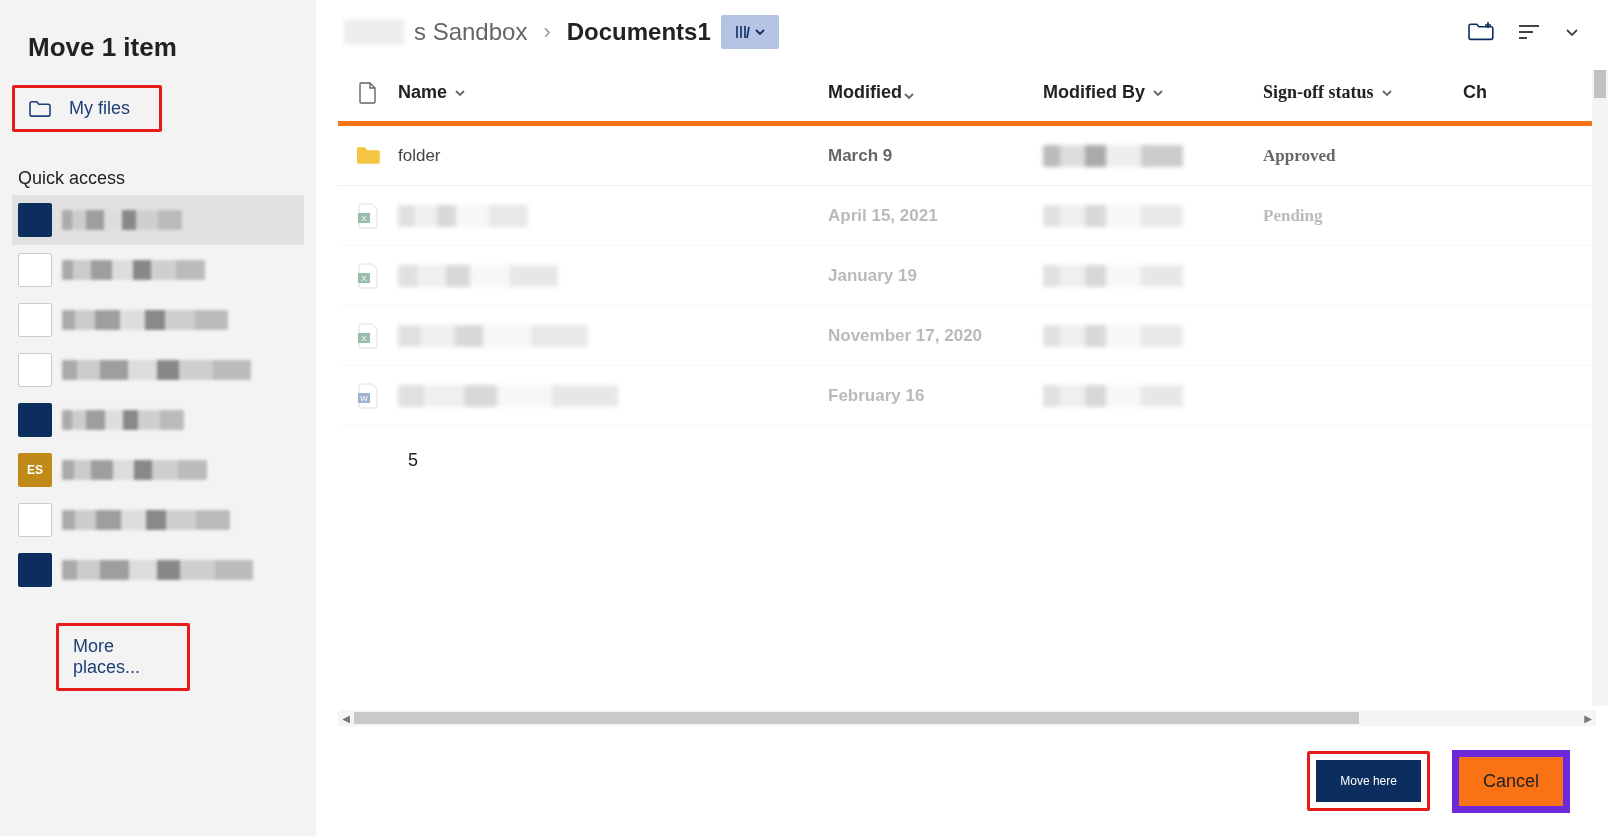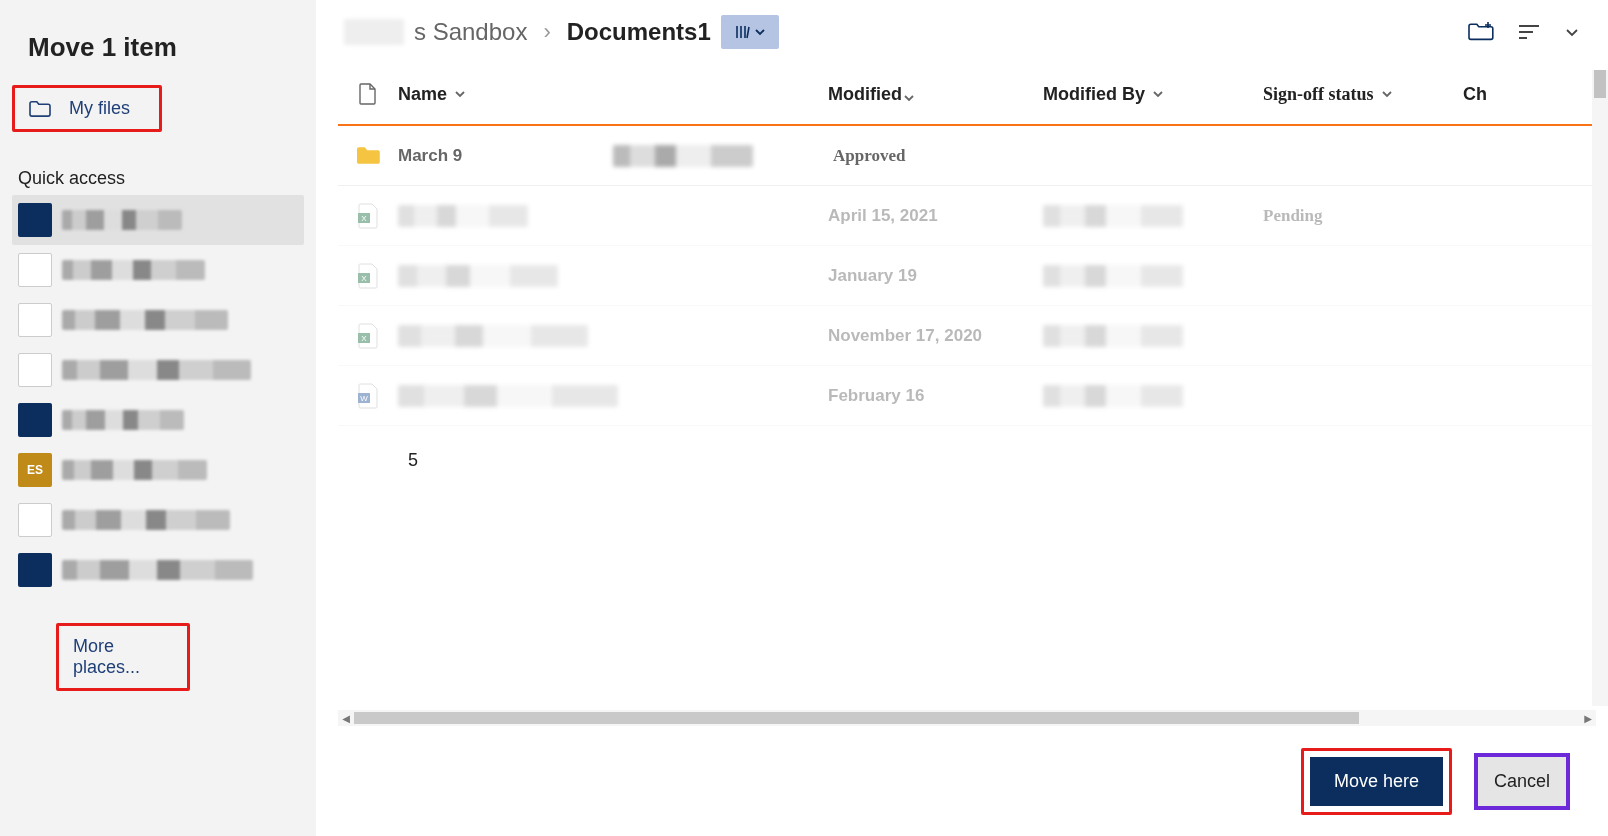--- a/index.html
+++ b/index.html
@@ -33,21 +33,21 @@
   .crumb-sep { font-size: 22px; color: #999; padding: 0 6px; }
   .crumb-current { font-size: 24px; font-weight: 600; color: #222; }
   .crumb-viewbtn { width: 58px; height: 34px; background: #b5c4e3; display: flex; align-items: center; justify-content: center; gap: 2px; cursor: pointer; border-radius: 2px; }
   .topbar-spacer { flex: 1; }
   .topbar-icons { display: flex; align-items: center; gap: 24px; }
 
   
   .scrollwrap { flex: 1; position: relative; overflow: hidden; }
   .file-area { position: absolute; inset: 0 12px 10px 22px; overflow: hidden; }
 
-  .cols-header { display: flex; align-items: center; height: 62px; border-bottom: 2px solid #f97316; color: #222; font-size: 18px; }
+  .cols-header { display: flex; align-items: center; height: 62px; border-bottom: 5px solid #f97316; color: #222; font-size: 18px; }
   .col-icon { width: 60px; display:flex; justify-content:center;}
   .col-name { width: 430px; display: flex; align-items: center; gap: 6px; font-weight:600;}
   .col-mod { width: 215px; display: flex; align-items: flex-end; font-weight:600;}
   .col-modby { width: 220px; display: flex; align-items: center; gap: 6px; font-weight:600;}
   .col-status { width: 200px; display: flex; align-items: center; gap: 6px; font-weight:600;font-family:Liberation Serif, serif;}
   .col-over { width: 40px; font-weight:600;}
 
   .row { display: flex; align-items: center; height: 60px; border-bottom: 1px solid #f0f0f0; font-size: 17px; color: #444; }
   .row.dim { opacity: 0.45; }
   .row .col-name { font-weight: 400; }
@@ -61,22 +61,22 @@
   .vscroll { position:absolute; right:0; top:6px; bottom:20px; width:16px; background:#f5f5f5; }
   .vscroll .thumb { position:absolute; top:0; left:2px; right:2px; height:28px; background:#c2c2c2; }
   .hscroll { position:absolute; left:22px; right:12px; bottom:0; height:16px; background:#f5f5f5; display:flex; align-items:center;}
   .hscroll .arrow { width:16px; text-align:center; color:#777; font-size:10px; cursor:pointer;}
   .hscroll .track { flex:1; position:relative; height:100%; }
   .hscroll .thumb { position:absolute; left:0; width:82%; top:2px; bottom:2px; background:#c9c9c9; }
 
   
   .footer { height: 110px; display:flex; align-items:center; justify-content:flex-end; padding-right:38px; gap:22px; }
   .btn-primary-wrap { padding:6px; }
-  .btn-primary { background:#0b2e5f; color:#fff; border:none; padding:14px 24px; font-size:18px; cursor:pointer;}
-  .btn-secondary { background:#e5e5e5; color:#222; border:4px solid #6d28d9; padding:14px 16px; font-size:18px; cursor:pointer;}
+  .btn-primary { background:#0b2e5f; color:#fff; border:none; padding:14px 24px; font-size:12px; cursor:pointer;}
+  .btn-secondary { background:#f97316; color:#222; border:7px solid #6d28d9; padding:14px 24px; font-size:18px; cursor:pointer;}
 
   
   svg { display:block; }
 </style>
 </head>
 <body>
 
 <div class="root">
 
   <aside class="sidebar">
@@ -202,20 +202,21 @@
           <div class="col-over">Ch</div>
         </div>
 
         <div id="rows">
             <div class="row">
               <div class="col-icon">
                 <svg width="26" height="22" viewBox="0 0 26 22">
                   <path fill="#f5c542" d="M2 4c0-1 .8-1.8 1.8-1.8h6l2.4 3H23c1 0 1.8.8 1.8 1.8v10c0 1-.8 1.8-1.8 1.8H3.8c-1 0-1.8-.8-1.8-1.8z"></path>
                 </svg>
               </div>
+              <div class="col-name">folder</div>
               <div class="col-mod" style="color: rgb(102, 102, 102);">March 9</div>
               <div class="col-modby">
                 <div class="cell-blur" style="width: 140px;"></div>
               </div>
               <div class="col-status" style="color: rgb(102, 102, 102);">Approved</div>
             </div>
             <div class="row dim">
               <div class="col-icon">
                 <svg width="22" height="26" viewBox="0 0 22 26">
                   <path fill="#fff" stroke="#bbb" d="M3 1h12l5 5v18c0 .6-.4 1-1 1H3c-.6 0-1-.4-1-1V2c0-.6.4-1 1-1z"></path>

